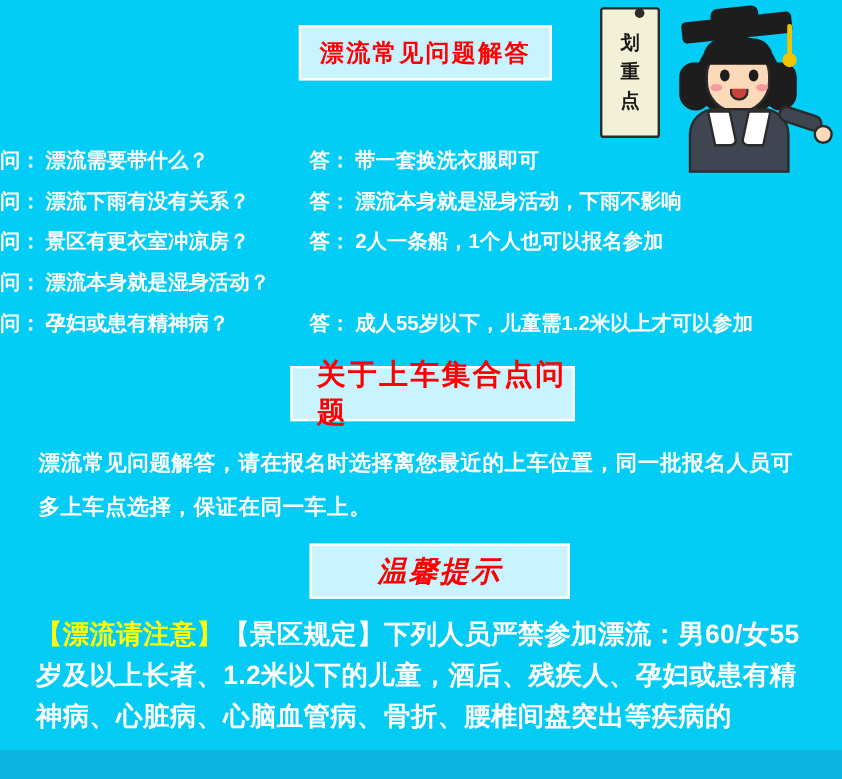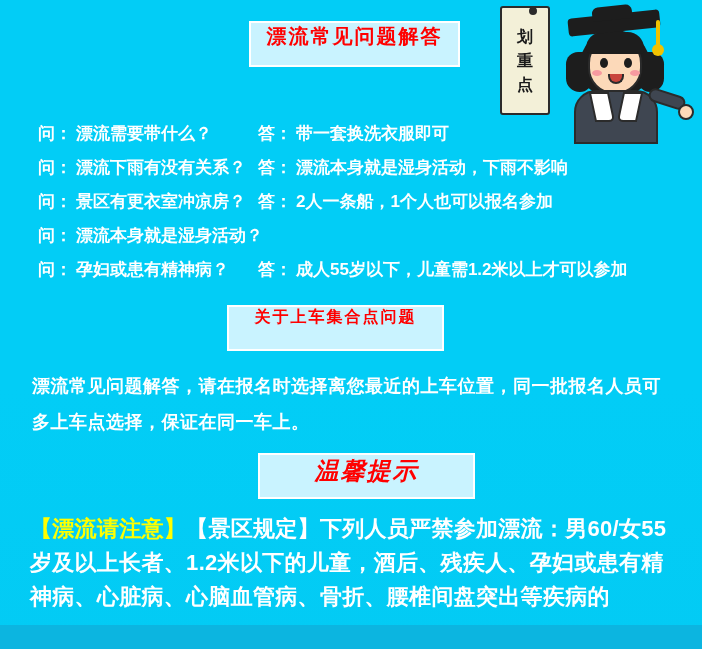--- a/index.html
+++ b/index.html
@@ -23,37 +23,38 @@
   }
 
   
   .title-box {
     position: absolute;
     border: 2px solid #ffffff;
     background: #c9f3ff;
     color: #ff0000;
     font-weight: bold;
     display: flex;
-    align-items: flex-start;
+    align-items: center;
     justify-content: center;
     letter-spacing: 2px;
   }
   #faq-title {
     left: 249px;
     top: 21px;
     width: 207px;
     height: 42px;
     font-size: 20px;
   }
   #board-title {
-    left: 227px;
+    left: 242px;
     top: 305px;
     width: 213px;
     height: 42px;
-    font-size: 16px;
+    font-size: 24px;
+    padding-left: 20px;
   }
   #tips-title {
     left: 258px;
     top: 453px;
     width: 213px;
     height: 42px;
     font-size: 24px;
     font-style: italic;
   }
 
@@ -184,21 +185,20 @@
   .qa-row {
     display: flex;
     align-items: baseline;
     height: 34px;
     color: #ffffff;
     font-size: 17px;
     font-weight: bold;
   }
   .qa-q {
     width: 258px;
-    padding-left: 38px;
     box-sizing: border-box;
     white-space: nowrap;
   }
   .qa-a {
     white-space: nowrap;
   }
   .qa-label { margin-right: 4px; }
 
   
   .board-text {

